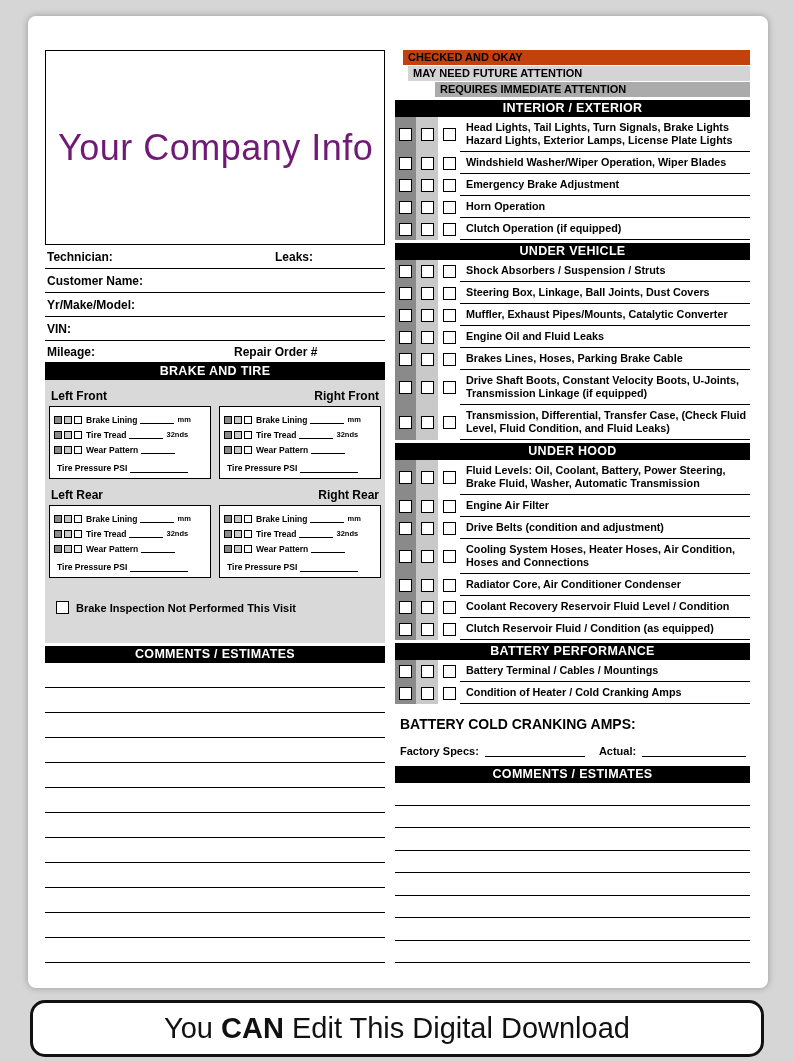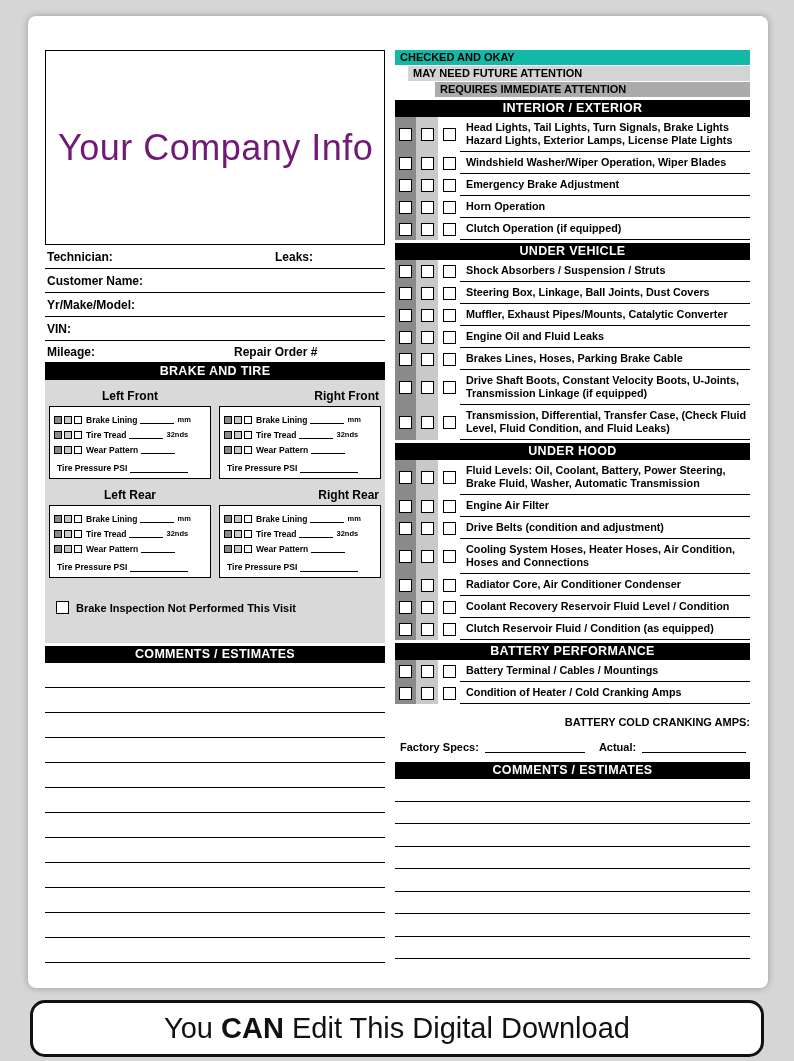--- a/index.html
+++ b/index.html
@@ -22,21 +22,21 @@
   .company-text{font-size:36px;color:#701a75;letter-spacing:.5px;}
   .field-row{display:flex;align-items:center;height:24px;box-sizing:border-box;
     border-bottom:1.6px solid #000;font-weight:bold;font-size:12px;padding-left:2px;}
   .field-row .w230{width:228px;}
   .field-row .w185{width:187px;}
   .black-bar{background:#000;color:#fff;font-weight:bold;font-size:12.5px;
     text-align:center;height:17px;line-height:17px;letter-spacing:.3px;}
   .tire-area{background:#d9d9d9;min-height:263px;box-sizing:border-box;
     padding:6px 4px 14px;}
   .tire-grid{display:grid;grid-template-columns:1fr 1fr;column-gap:8px;row-gap:6px;}
-  .tp-label{font-weight:bold;font-size:12px;height:20px;line-height:20px;padding:0 2px;text-align:center;}
+  .tp-label{font-weight:bold;font-size:12px;height:20px;line-height:20px;padding:0 2px;}
   .tp-label.right{text-align:right;}
   .tp-box{background:#fff;border:1.6px solid #000;padding:5px 3px 5px 4px;}
   .tp-row{display:flex;align-items:center;height:15px;}
   .cb-s{width:8px;height:8px;border:1.2px solid #000;box-sizing:border-box;
     display:inline-block;margin-right:2px;background:#fff;flex:0 0 8px;}
   .tp-text{font-size:8.5px;font-weight:bold;margin-left:2px;white-space:nowrap;}
   .tp-line{display:inline-block;width:34px;height:8px;border-bottom:1px solid #000;margin-left:3px;}
   .tp-line.long{width:58px;}
   .tp-unit{font-size:7.5px;font-weight:bold;margin-left:3px;}
   .tp-press{display:flex;align-items:flex-end;margin-top:6px;padding-left:3px;}
@@ -54,21 +54,21 @@
     padding-left:5px;margin-bottom:1px;color:#000;}
   .section-bar{margin-top:3px;}
   .chk-row{display:flex;align-items:stretch;min-height:22px;}
   .chk-row.tall{min-height:35px;}
   .cb-cell{flex:0 0 21px;display:flex;align-items:center;justify-content:center;}
   .cb-cell.c2,.cb-cell.c3{flex:0 0 22px;}
   .cb{width:13px;height:13px;border:1.6px solid #000;box-sizing:border-box;background:#fff;}
   .chk-text{flex:1;border-bottom:1.5px solid #000;font-size:10.8px;font-weight:bold;
     line-height:1.25;display:flex;align-items:center;padding:2px 2px 2px 6px;}
   .battery-cca{margin-top:12px;padding-left:5px;}
-  .cca-title{font-size:11px;font-weight:bold;text-align:right;}
+  .cca-title{font-size:14px;font-weight:bold;}
   .cca-row{display:flex;align-items:flex-end;margin-top:11px;font-size:11px;font-weight:bold;}
   .cca-row .line{border-bottom:1.2px solid #000;height:13px;}
   .cca-row .l1{width:100px;margin:0 14px 0 6px;}
   .cca-row .l2{flex:1;margin-left:6px;margin-right:4px;}
   .cm2{margin-top:9px;}
 
   
   .footer{
     position:absolute;left:30px;top:1000px;width:734px;height:57px;
     background:#fff;border:3.5px solid #111;border-radius:15px;box-sizing:border-box;
@@ -256,21 +256,21 @@
         <div class="comment-line"></div>
         <div class="comment-line"></div>
         <div class="comment-line"></div>
         <div class="comment-line"></div>
         <div class="comment-line"></div>
       </div>
   </div>
 
   <div class="col-right">
     <div>
-        <div class="legend-bar" style="background: #14b8a6; margin-left: 0px;">CHECKED AND OKAY</div>
+        <div class="legend-bar" style="background: #c2410c; margin-left: 8px;">CHECKED AND OKAY</div>
         <div class="legend-bar" style="background: rgb(212, 212, 212); margin-left: 13px;">MAY NEED FUTURE ATTENTION</div>
         <div class="legend-bar" style="background: rgb(171, 171, 171); margin-left: 40px;">REQUIRES IMMEDIATE ATTENTION</div>
       </div>
     <div>
         <div class="black-bar section-bar">INTERIOR / EXTERIOR</div>
         <div class="chk-row tall">
           <span class="cb-cell c1" style="background: rgb(138, 138, 138);">
             <span class="cb"></span>
           </span>
           <span class="cb-cell c2" style="background: rgb(201, 201, 201);">

